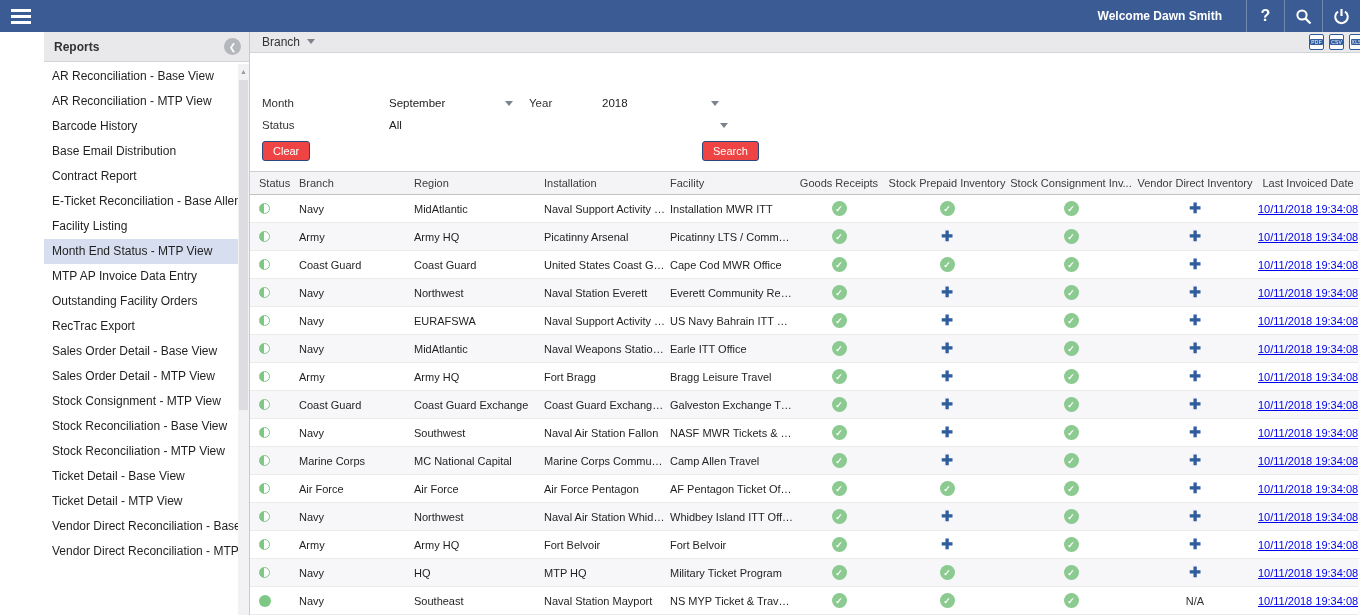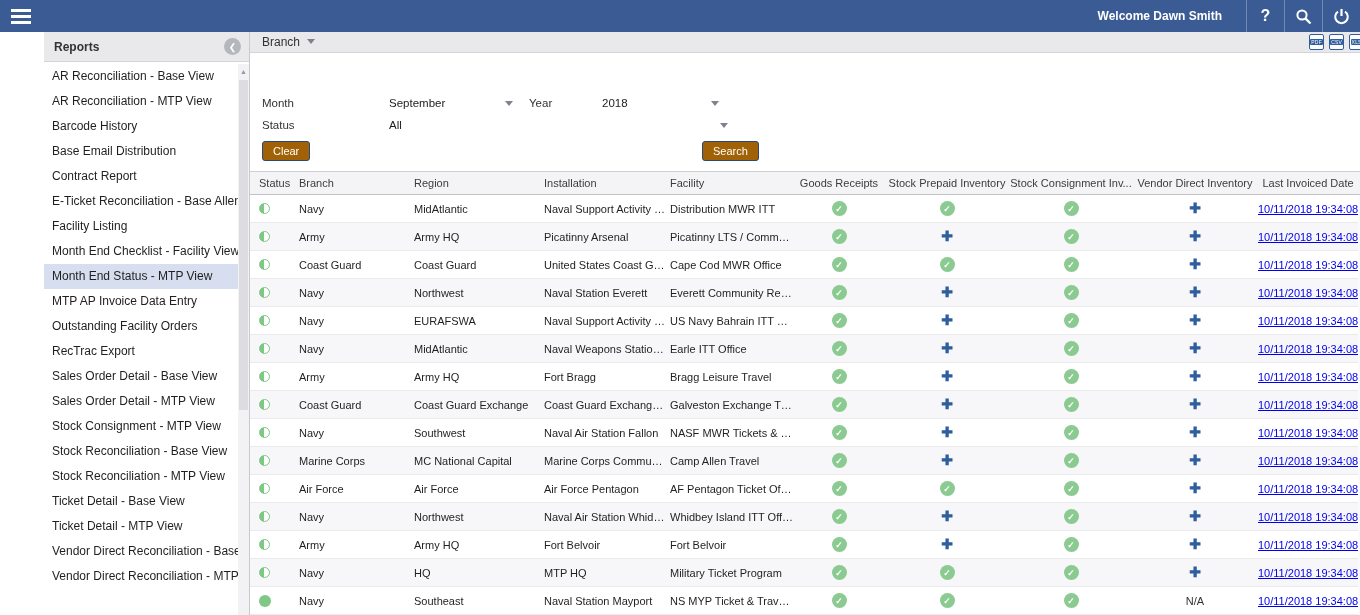--- a/index.html
+++ b/index.html
@@ -45,21 +45,21 @@
   .side-item.sel-true { background:#d6deef; }
   .side-scroll { position:absolute; top:32px; right:0; bottom:0; width:11px; background:#f2f2f4; }
   .side-scroll .arrow-up { color:#9a9a9e; font-size:7px; text-align:center; padding-top:4px; }
   .side-scroll .thumb { position:absolute; top:16px; left:1px; width:9px; height:330px; background:#dddde1; }
 
   
   .filter-panel { position:relative; height:104px; background:#fff; font-size:11.5px; }
   .f-label { position:absolute; color:#333; }
   .f-value { position:absolute; color:#222; cursor:pointer; }
   .f-caret { position:absolute; }
-  .btn { position:absolute; background:#a16207; color:#fff; font-size:11px; border:1px solid #27497e;
+  .btn { position:absolute; background:#ef4444; color:#fff; font-size:11px; border:1px solid #27497e;
     border-radius:3px; padding:3px 10px; cursor:pointer; font-family:"Liberation Sans",sans-serif; }
 
   
   .table-wrap { position:relative; flex:1; }
   .thead { display:flex; height:24px; background:#f4f4f6; border-top:1px solid #cfcfd2;
     border-bottom:1px solid #c3c3c6; align-items:center; font-size:11px; color:#3c3c3c;
     padding-right:16px; }
   .tbody { overflow:hidden; }
   .trow { display:flex; height:28px; align-items:center; border-bottom:1px solid #ebebee;
     font-size:11px; color:#1f1f1f; padding-right:16px; }
@@ -157,23 +157,20 @@
 
         <div class="side-item sel-false">
           <span>E-Ticket Reconciliation - Base Allen</span>
         </div>
 
 
         <div class="side-item sel-false">
           <span>Facility Listing</span>
         </div>
 
-        <div class="side-item sel-false">
-          <span>Month End Checklist - Facility View</span>
-        </div>
 
         <div class="side-item sel-true">
           <span>Month End Status - MTP View</span>
         </div>
 
         <div class="side-item sel-false">
           <span>MTP AP Invoice Data Entry</span>
         </div>
 
         <div class="side-item sel-false">
@@ -277,21 +274,21 @@
       </div>
       <div class="tbody">
 
           <div class="trow">
             <div class="cell c-status">
               <span class="status-dot st-partial"></span>
             </div>
             <div class="cell c-branch">Navy</div>
             <div class="cell c-region">MidAtlantic</div>
             <div class="cell c-install">Naval Support Activity M...</div>
-            <div class="cell c-facility">Distribution MWR ITT</div>
+            <div class="cell c-facility">Installation MWR ITT</div>
             <div class="cell c-gr"><span class="ic-check"></span></div>
             <div class="cell c-sp"><span class="ic-check"></span></div>
             <div class="cell c-sc"><span class="ic-check"></span></div>
             <div class="cell c-vd"><span class="ic-plus"></span></div>
             <div class="cell c-date"><a class="date-link">10/11/2018 19:34:08</a></div>
           </div>
 
           <div class="trow">
             <div class="cell c-status">
               <span class="status-dot st-partial"></span>

